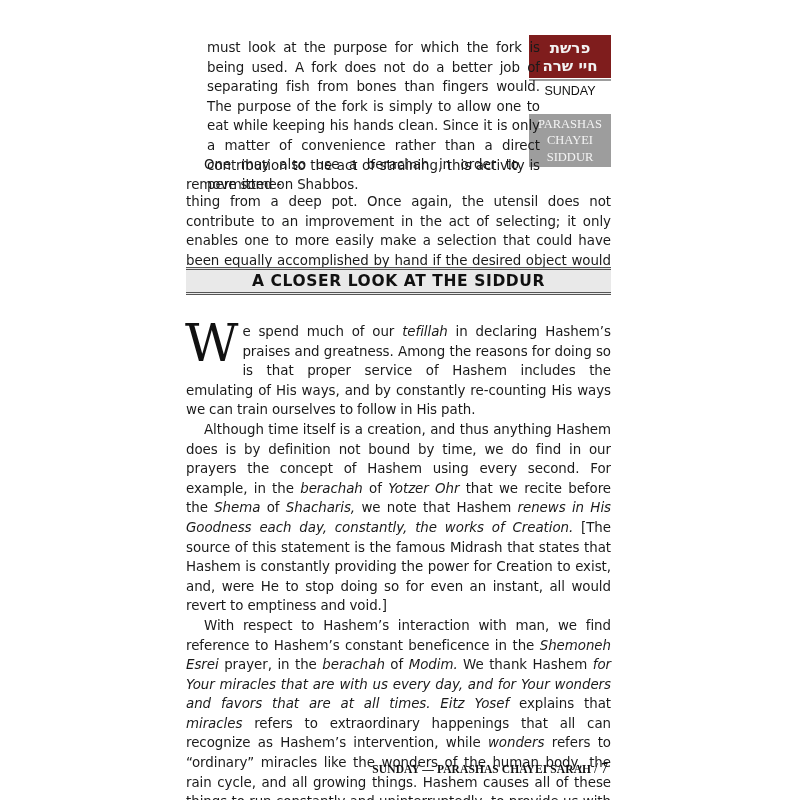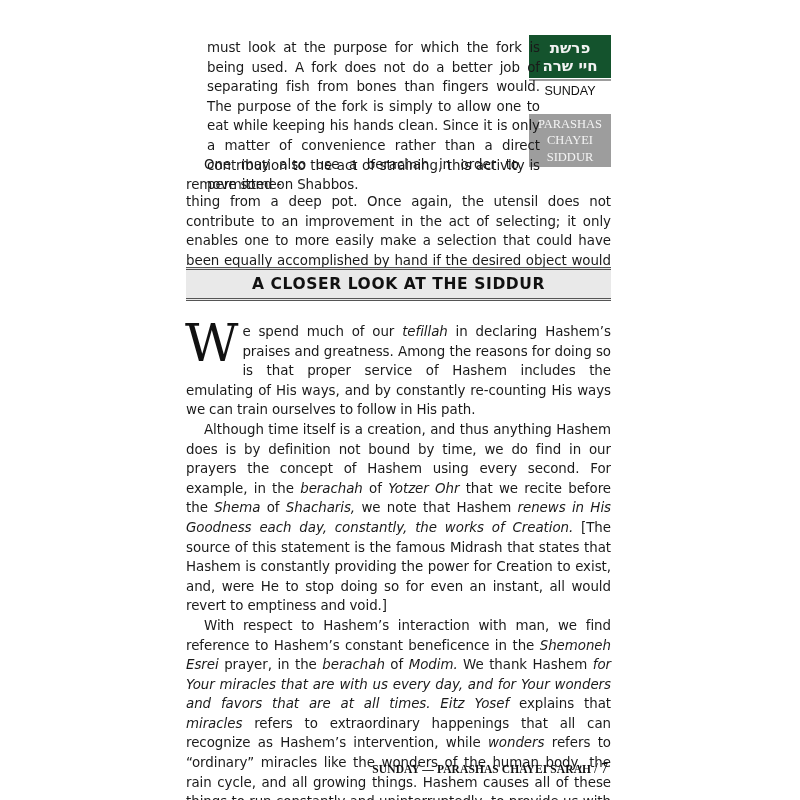--- a/index.html
+++ b/index.html
@@ -54,21 +54,21 @@
     }
 
     
     .sidebox {
       position: absolute;
       left: 529px;
       top: 35px;
       width: 82px;
     }
     .sb-hebrew {
-      background: #14532d;
+      background: #7f1d1d;
       color: #f2f2f2;
       height: 43px;
       display: flex;
       flex-direction: column;
       align-items: center;
       justify-content: center;
       font-family: "DejaVu Sans", sans-serif;
       font-weight: bold;
       font-size: 15px;
       line-height: 18px;
@@ -99,21 +99,21 @@
       text-align: center;
       margin-top: 13px;
     }
 
     
     .heading-bar {
       position: absolute;
       left: 186px;
       top: 267px;
       width: 425px;
-      height: 34px;
+      height: 28px;
       background: #e9e9e9;
       border-top: 3px double #555;
       border-bottom: 3px double #555;
       box-sizing: border-box;
       display: flex;
       align-items: center;
       justify-content: center;
     }
     .heading-text {
       font-family: "DejaVu Sans", sans-serif;

